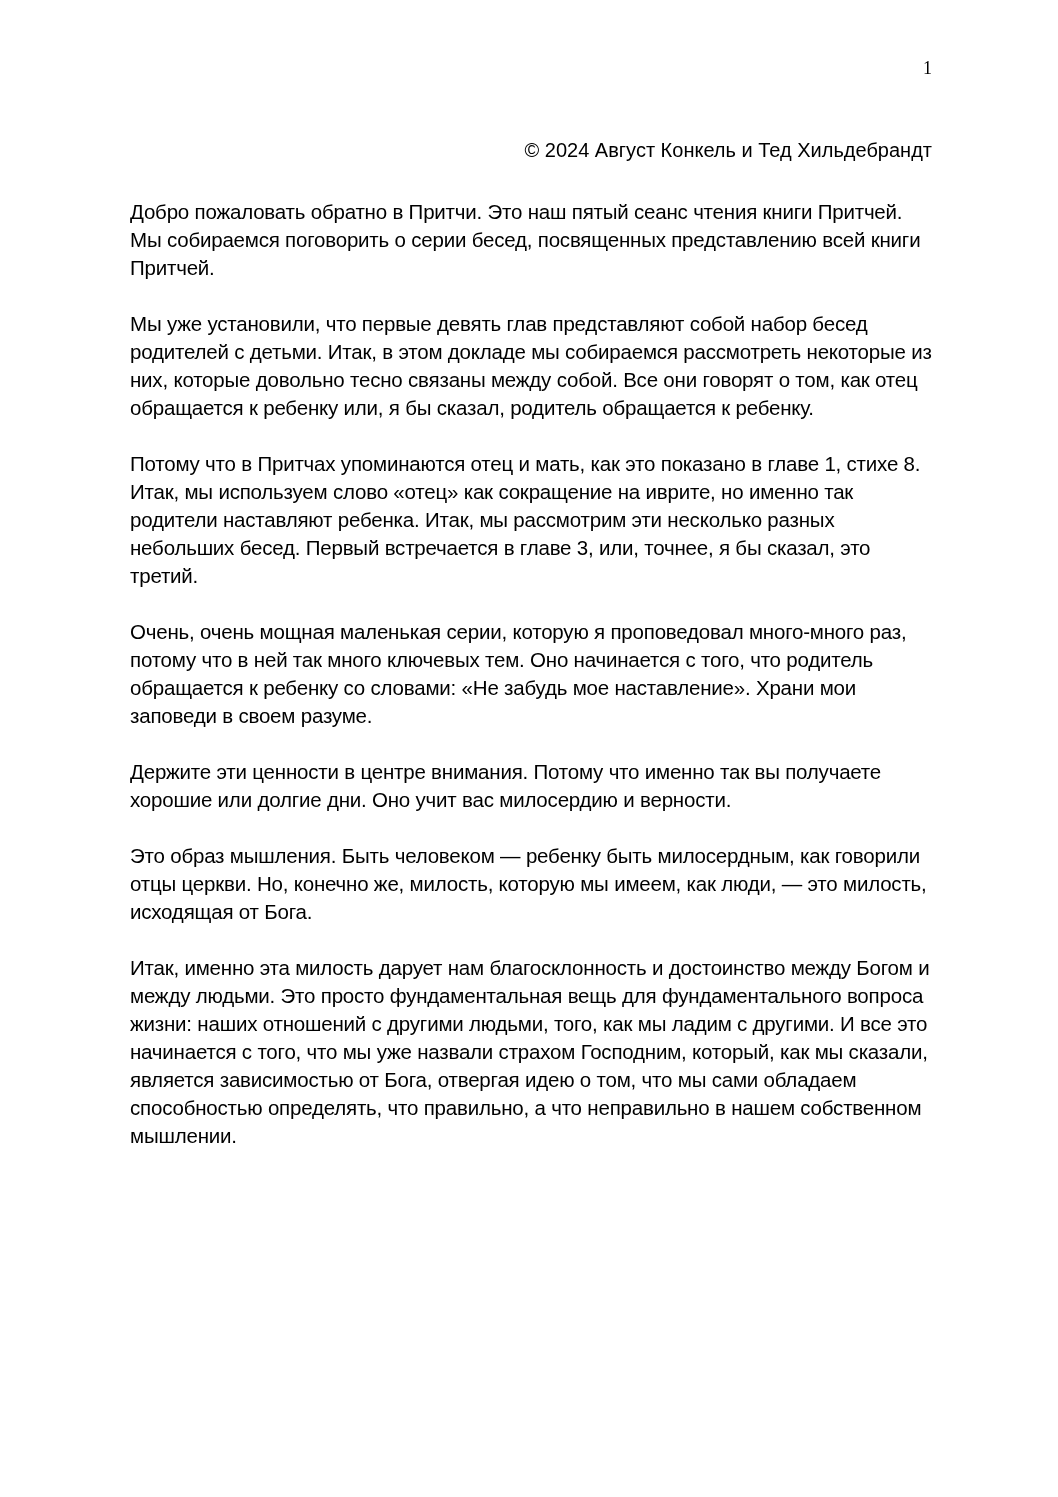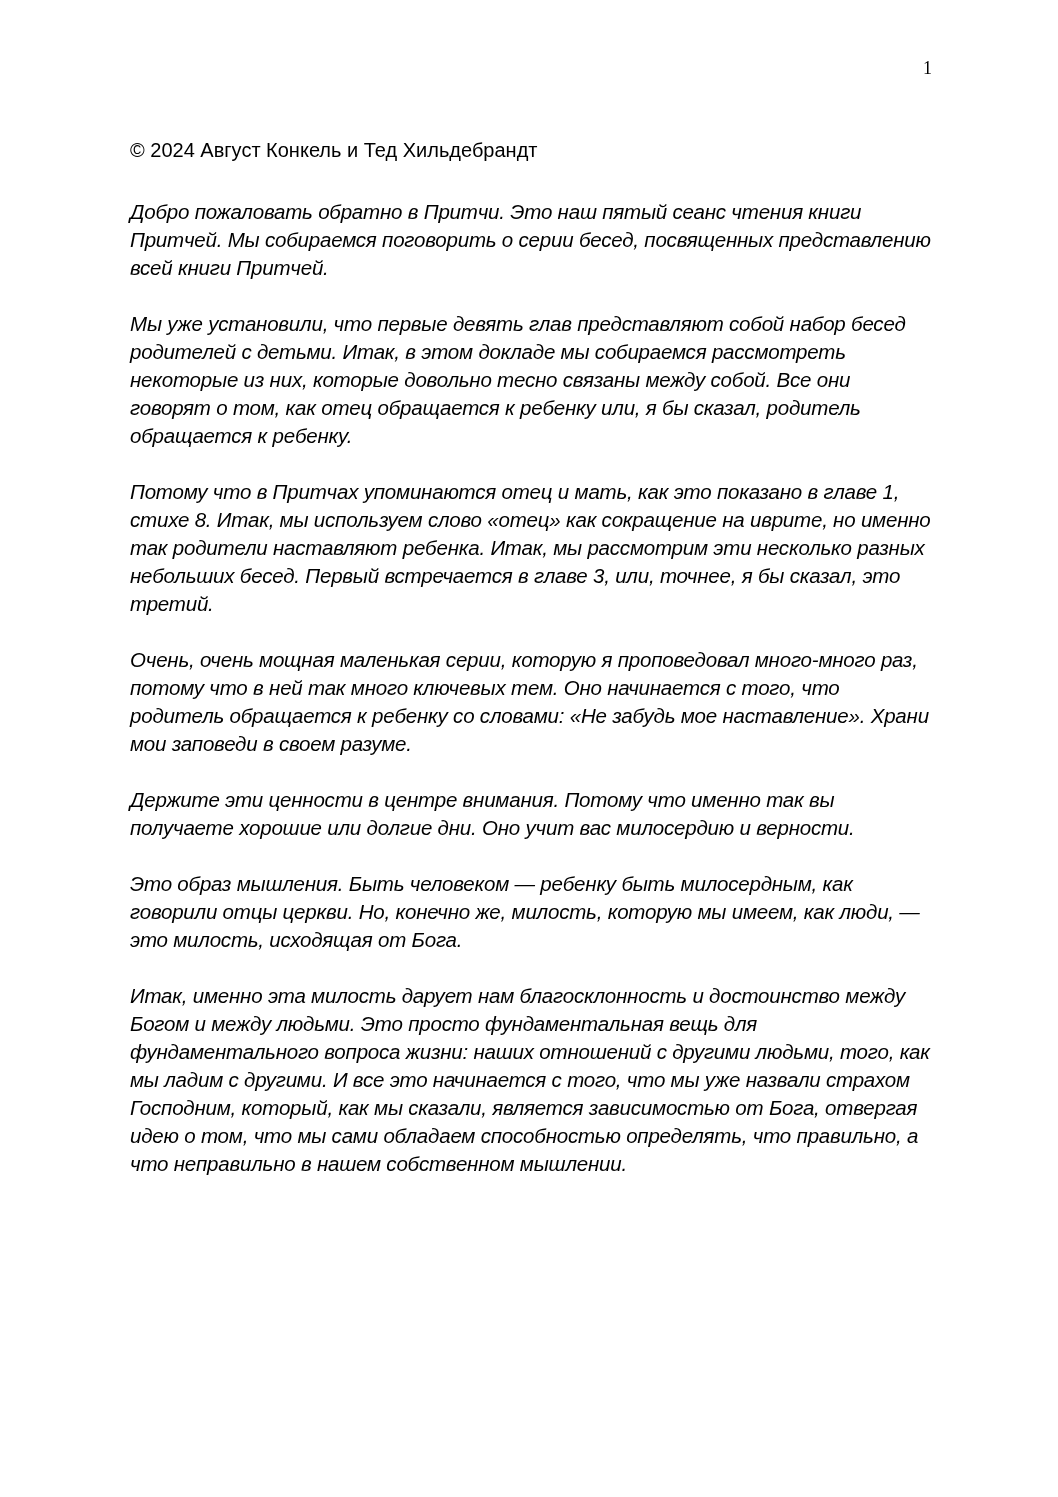--- a/index.html
+++ b/index.html
@@ -36,35 +36,34 @@
   }
   .doc-title {
     text-align: center;
     font-weight: bold;
     font-size: 28px;
     line-height: 1.25;
     margin: 0;
     letter-spacing: -0.3px;
   }
   .doc-subtitle {
-    text-align: left;
+    text-align: right;
     font-size: 20px;
     line-height: 1.2;
     margin: 7px 0 0 0;
   }
   .body-text {
     margin-top: 36px;
   }
   .body-text p {
     font-size: 20.5px;
     line-height: 28px;
     margin: 0 0 28px 0;
     letter-spacing: -0.2px;
     text-align: left;
-    font-style: italic;
   }
 </style>
 </head>
 <body>
 
 <div class="page">
 
   <div class="page-number">1</div>
 
   <div class="content">

